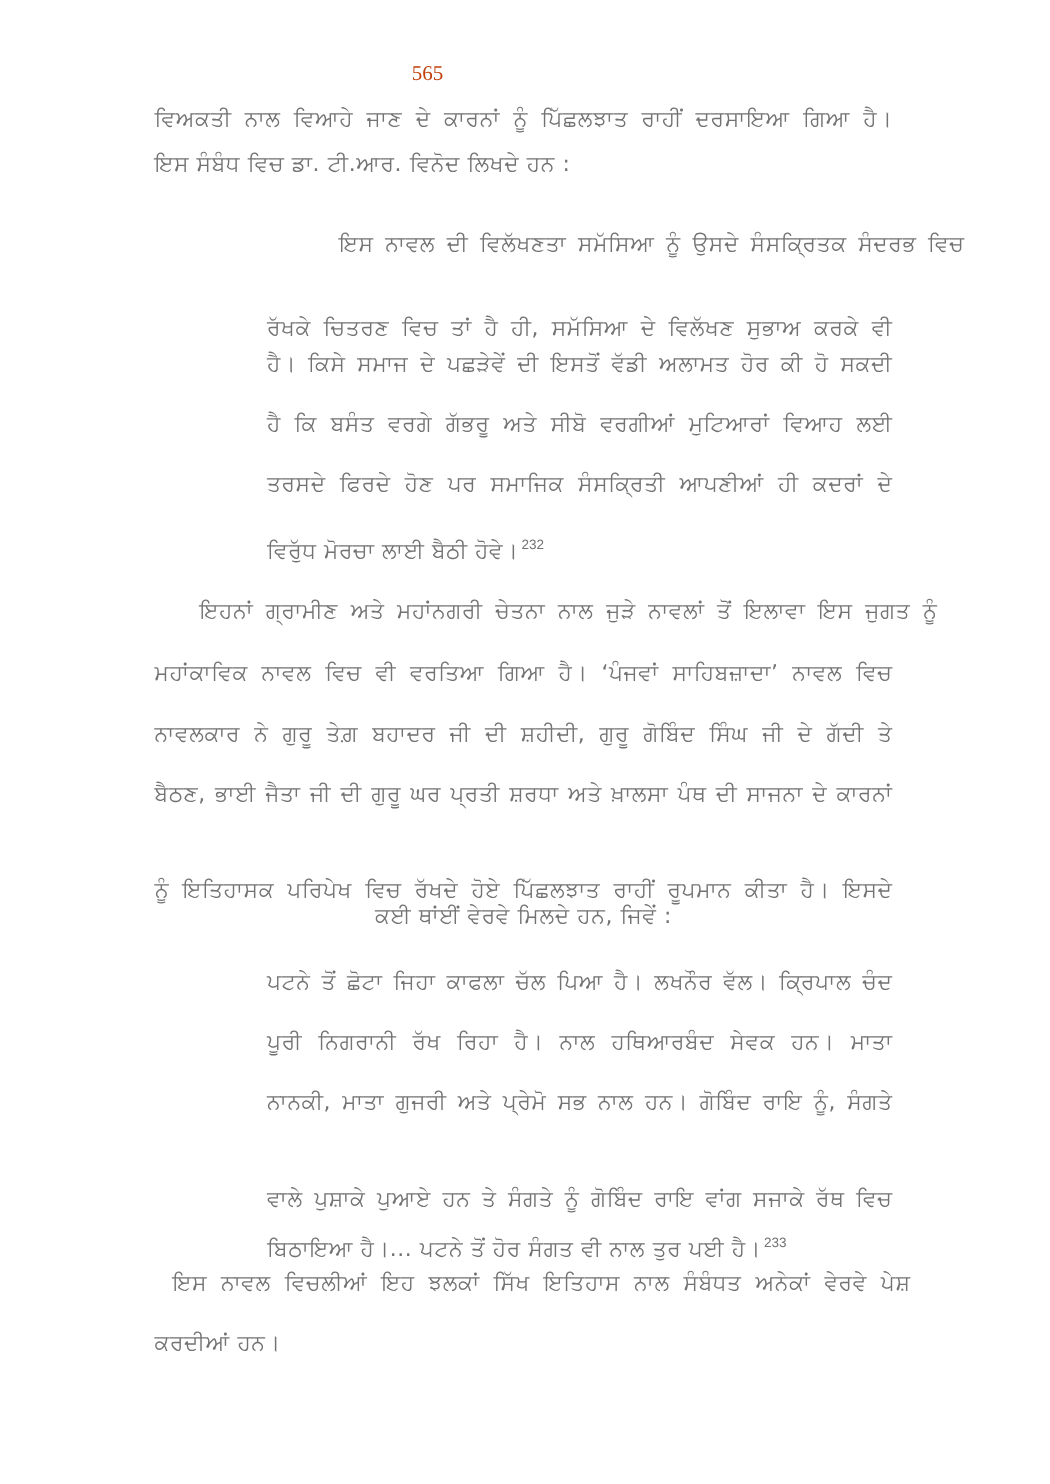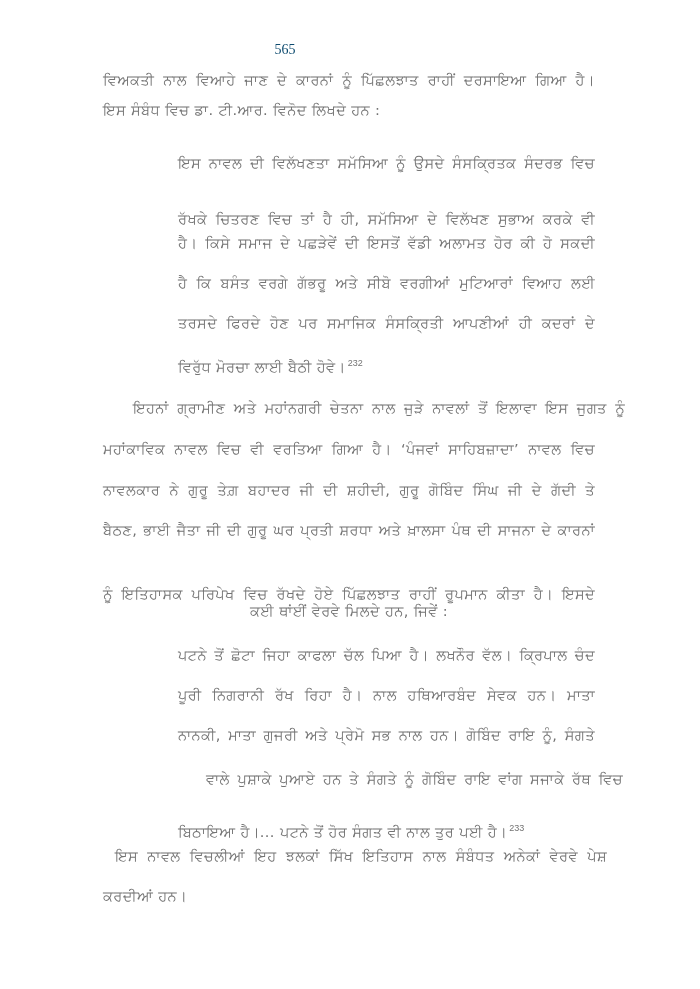--- a/index.html
+++ b/index.html
@@ -3,21 +3,21 @@
 <meta charset="utf-8">
 <style>
   html, body { margin: 0; padding: 0; }
   body {
     width: 700px; height: 989px; background: #ffffff; position: relative;
     overflow: hidden; color: #1a1a1a;
     font-family: "DejaVu Sans", sans-serif;
   }
   .page-number {
     position: absolute; top: 42px; left: 0; width: 570px; text-align: center;
-    font-family: "Liberation Serif", serif; font-size: 14px; color: #0c4a6e;
+    font-family: "Liberation Serif", serif; font-size: 14px; color: #c2410c;
   }
   .line {
     position: absolute; white-space: nowrap; font-size: 14.5px;
     letter-spacing: 0.4px; line-height: 20px; color: #737373;
   }
   .body-line { left: 103px; width: 492px; }
   .quote-line { left: 178px; width: 417px; }
   .justify { text-align: justify; text-align-last: justify; }
   sup.fn { font-family: "Liberation Sans", sans-serif; font-size: 9px; vertical-align: 6px; margin-left: 2px; letter-spacing: 0; }
 </style>
@@ -25,40 +25,40 @@
 <body>
 
 <div>
   <div class="page-number">565</div>
   <div id="content">
       <div>
         <div class="line body-line justify" style="top: 70px;"><span>ਵਿਅਕਤੀ ਨਾਲ ਵਿਆਹੇ ਜਾਣ ਦੇ ਕਾਰਨਾਂ ਨੂੰ ਪਿੱਛਲਝਾਤ ਰਾਹੀਂ ਦਰਸਾਇਆ ਗਿਆ ਹੈ।</span></div>
         <div class="line body-line" style="top: 100px;"><span>ਇਸ ਸੰਬੰਧ ਵਿਚ ਡਾ. ਟੀ.ਆਰ. ਵਿਨੋਦ ਲਿਖਦੇ ਹਨ :</span></div>
       </div>
       <div>
-        <div class="line quote-line justify" style="top: 153px;"><span>ਇਸ ਨਾਵਲ ਦੀ ਵਿਲੱਖਣਤਾ ਸਮੱਸਿਆ ਨੂੰ ਉਸਦੇ ਸੰਸਕ੍ਰਿਤਕ ਸੰਦਰਭ ਵਿਚ</span></div>
+        <div class="line quote-line justify" style="top: 153px; margin-left: 48px;"><span>ਇਸ ਨਾਵਲ ਦੀ ਵਿਲੱਖਣਤਾ ਸਮੱਸਿਆ ਨੂੰ ਉਸਦੇ ਸੰਸਕ੍ਰਿਤਕ ਸੰਦਰਭ ਵਿਚ</span></div>
         <div class="line quote-line justify" style="top: 193px; margin-top: 16px;"><span>ਰੱਖਕੇ ਚਿਤਰਣ ਵਿਚ ਤਾਂ ਹੈ ਹੀ, ਸਮੱਸਿਆ ਦੇ ਵਿਲੱਖਣ ਸੁਭਾਅ ਕਰਕੇ ਵੀ</span></div>
         <div class="line quote-line justify" style="top: 233px;"><span>ਹੈ। ਕਿਸੇ ਸਮਾਜ ਦੇ ਪਛੜੇਵੇਂ ਦੀ ਇਸਤੋਂ ਵੱਡੀ ਅਲਾਮਤ ਹੋਰ ਕੀ ਹੋ ਸਕਦੀ</span></div>
         <div class="line quote-line justify" style="top: 273px;"><span>ਹੈ ਕਿ ਬਸੰਤ ਵਰਗੇ ਗੱਭਰੂ ਅਤੇ ਸੀਬੋ ਵਰਗੀਆਂ ਮੁਟਿਆਰਾਂ ਵਿਆਹ ਲਈ</span></div>
         <div class="line quote-line justify" style="top: 313px;"><span>ਤਰਸਦੇ ਫਿਰਦੇ ਹੋਣ ਪਰ ਸਮਾਜਿਕ ਸੰਸਕ੍ਰਿਤੀ ਆਪਣੀਆਂ ਹੀ ਕਦਰਾਂ ਦੇ</span></div>
         <div class="line quote-line" style="top: 353px;"><span>ਵਿਰੁੱਧ ਮੋਰਚਾ ਲਾਈ ਬੈਠੀ ਹੋਵੇ।</span><sup class="fn">232</sup></div>
       </div>
       <div>
         <div class="line body-line justify" style="top: 398px; margin-left: 30px;"><span>ਇਹਨਾਂ ਗ੍ਰਾਮੀਣ ਅਤੇ ਮਹਾਂਨਗਰੀ ਚੇਤਨਾ ਨਾਲ ਜੁੜੇ ਨਾਵਲਾਂ ਤੋਂ ਇਲਾਵਾ ਇਸ ਜੁਗਤ ਨੂੰ</span></div>
         <div class="line body-line justify" style="top: 439px;"><span>ਮਹਾਂਕਾਵਿਕ ਨਾਵਲ ਵਿਚ ਵੀ ਵਰਤਿਆ ਗਿਆ ਹੈ। ‘ਪੰਜਵਾਂ ਸਾਹਿਬਜ਼ਾਦਾ’ ਨਾਵਲ ਵਿਚ</span></div>
         <div class="line body-line justify" style="top: 480px;"><span>ਨਾਵਲਕਾਰ ਨੇ ਗੁਰੂ ਤੇਗ਼ ਬਹਾਦਰ ਜੀ ਦੀ ਸ਼ਹੀਦੀ, ਗੁਰੂ ਗੋਬਿੰਦ ਸਿੰਘ ਜੀ ਦੇ ਗੱਦੀ ਤੇ</span></div>
         <div class="line body-line justify" style="top: 520px;"><span>ਬੈਠਣ, ਭਾਈ ਜੈਤਾ ਜੀ ਦੀ ਗੁਰੂ ਘਰ ਪ੍ਰਤੀ ਸ਼ਰਧਾ ਅਤੇ ਖ਼ਾਲਸਾ ਪੰਥ ਦੀ ਸਾਜਨਾ ਦੇ ਕਾਰਨਾਂ</span></div>
         <div class="line body-line justify" style="top: 561px; margin-top: 23px;"><span>ਨੂੰ ਇਤਿਹਾਸਕ ਪਰਿਪੇਖ ਵਿਚ ਰੱਖਦੇ ਹੋਏ ਪਿੱਛਲਝਾਤ ਰਾਹੀਂ ਰੂਪਮਾਨ ਕੀਤਾ ਹੈ। ਇਸਦੇ</span></div>
         <div class="line body-line" style="top: 601px; text-align: center;"><span>ਕਈ ਥਾਂਈਂ ਵੇਰਵੇ ਮਿਲਦੇ ਹਨ, ਜਿਵੇਂ :</span></div>
       </div>
       <div>
         <div class="line quote-line justify" style="top: 645px;"><span>ਪਟਨੇ ਤੋਂ ਛੋਟਾ ਜਿਹਾ ਕਾਫਲਾ ਚੱਲ ਪਿਆ ਹੈ। ਲਖਨੌਰ ਵੱਲ। ਕ੍ਰਿਪਾਲ ਚੰਦ</span></div>
         <div class="line quote-line justify" style="top: 685px;"><span>ਪੂਰੀ ਨਿਗਰਾਨੀ ਰੱਖ ਰਿਹਾ ਹੈ। ਨਾਲ ਹਥਿਆਰਬੰਦ ਸੇਵਕ ਹਨ। ਮਾਤਾ</span></div>
         <div class="line quote-line justify" style="top: 725px;"><span>ਨਾਨਕੀ, ਮਾਤਾ ਗੁਜਰੀ ਅਤੇ ਪ੍ਰੇਮੋ ਸਭ ਨਾਲ ਹਨ। ਗੋਬਿੰਦ ਰਾਇ ਨੂੰ, ਸੰਗਤੇ</span></div>
-        <div class="line quote-line justify" style="top: 769px; margin-left: 28px;"><span>ਵਾਲੇ ਪੁਸ਼ਾਕੇ ਪੁਆਏ ਹਨ ਤੇ ਸੰਗਤੇ ਨੂੰ ਗੋਬਿੰਦ ਰਾਇ ਵਾਂਗ ਸਜਾਕੇ ਰੱਥ ਵਿਚ</span></div>
+        <div class="line quote-line justify" style="top: 790px;"><span>ਵਾਲੇ ਪੁਸ਼ਾਕੇ ਪੁਆਏ ਹਨ ਤੇ ਸੰਗਤੇ ਨੂੰ ਗੋਬਿੰਦ ਰਾਇ ਵਾਂਗ ਸਜਾਕੇ ਰੱਥ ਵਿਚ</span></div>
         <div class="line quote-line" style="top: 818px;"><span>ਬਿਠਾਇਆ ਹੈ।... ਪਟਨੇ ਤੋਂ ਹੋਰ ਸੰਗਤ ਵੀ ਨਾਲ ਤੁਰ ਪਈ ਹੈ।</span><sup class="fn">233</sup></div>
       </div>
       <div>
         <div class="line body-line justify" style="top: 846px; margin-left: 12px;"><span>ਇਸ ਨਾਵਲ ਵਿਚਲੀਆਂ ਇਹ ਝਲਕਾਂ ਸਿੱਖ ਇਤਿਹਾਸ ਨਾਲ ਸੰਬੰਧਤ ਅਨੇਕਾਂ ਵੇਰਵੇ ਪੇਸ਼</span></div>
         <div class="line body-line" style="top: 886px;"><span>ਕਰਦੀਆਂ ਹਨ।</span></div>
       </div>
     </div>
 </div>
 
 </body></html>

